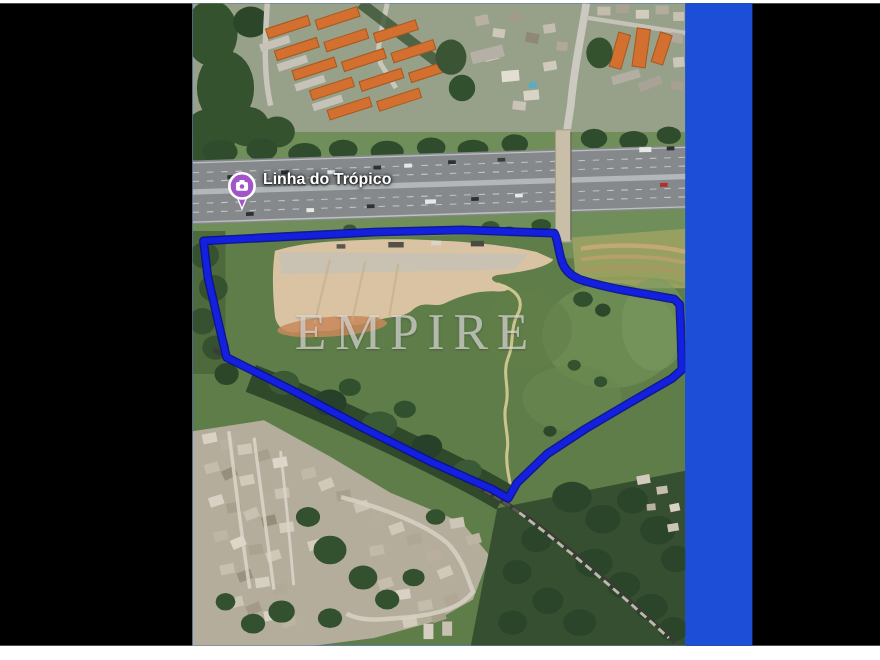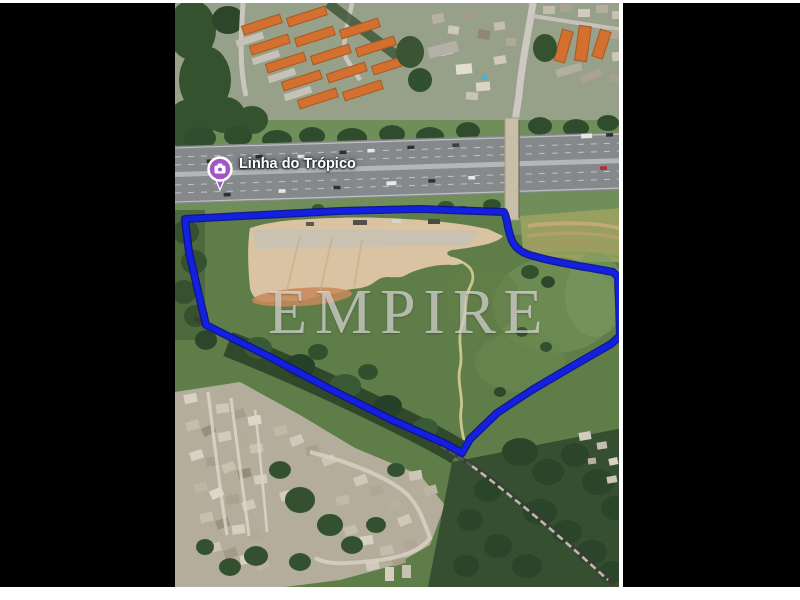--- a/index.html
+++ b/index.html
@@ -1,27 +1,27 @@
 <!DOCTYPE html>
 <html><head>
 <meta charset="utf-8">
 <style>
   html,body{margin:0;padding:0;background:#ffffff;}
   .stage{position:relative;width:800px;height:600px;background:#ffffff;overflow:hidden;
          font-family:"Liberation Sans",sans-serif;}
   .letterbox{position:absolute;top:3px;height:584px;background:#000;}
   .letterbox.left{left:0;width:175px;}
   .letterbox.right{left:623px;width:177px;}
-  .photo{position:absolute;left:175px;top:3px;width:444px;height:584px;overflow:hidden;background:#1d4ed8;}
+  .photo{position:absolute;left:175px;top:3px;width:509px;height:584px;overflow:hidden;background:#1d4ed8;}
   .photo svg{display:block;}
   .overlay{position:absolute;pointer-events:none;}
   .watermark{
     left:93px;top:272px;
     font-family:"Liberation Serif","DejaVu Serif",serif;
-    font-size:64px;letter-spacing:8px;font-weight:400;
+    font-size:47px;letter-spacing:8px;font-weight:400;
     color:rgba(233,231,227,0.66);
     text-shadow:0 1px 2px rgba(40,40,40,0.35);
     white-space:nowrap;
   }
   .poi-label{left:30px;top:150px;display:flex;align-items:flex-start;}
   .poi-pin{width:30px;height:40px;flex:0 0 auto;}
   .poi-text{
     margin-left:4px;margin-top:2px;
     color:#ffffff;font-size:14.5px;line-height:16.5px;font-weight:bold;
     text-shadow:0 0 3px rgba(0,0,0,0.9),0 1px 2px rgba(0,0,0,0.8),0 0 6px rgba(0,0,0,0.5);

